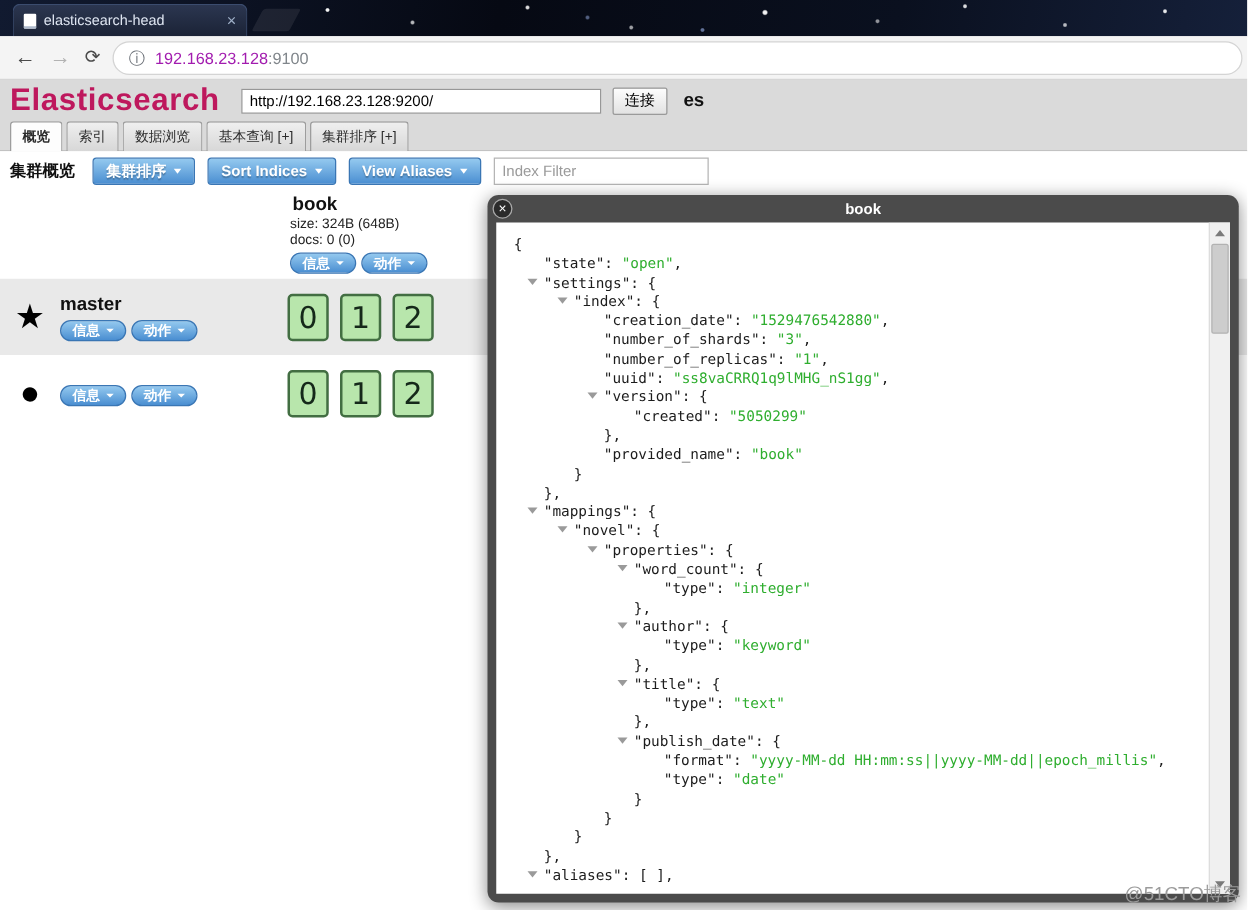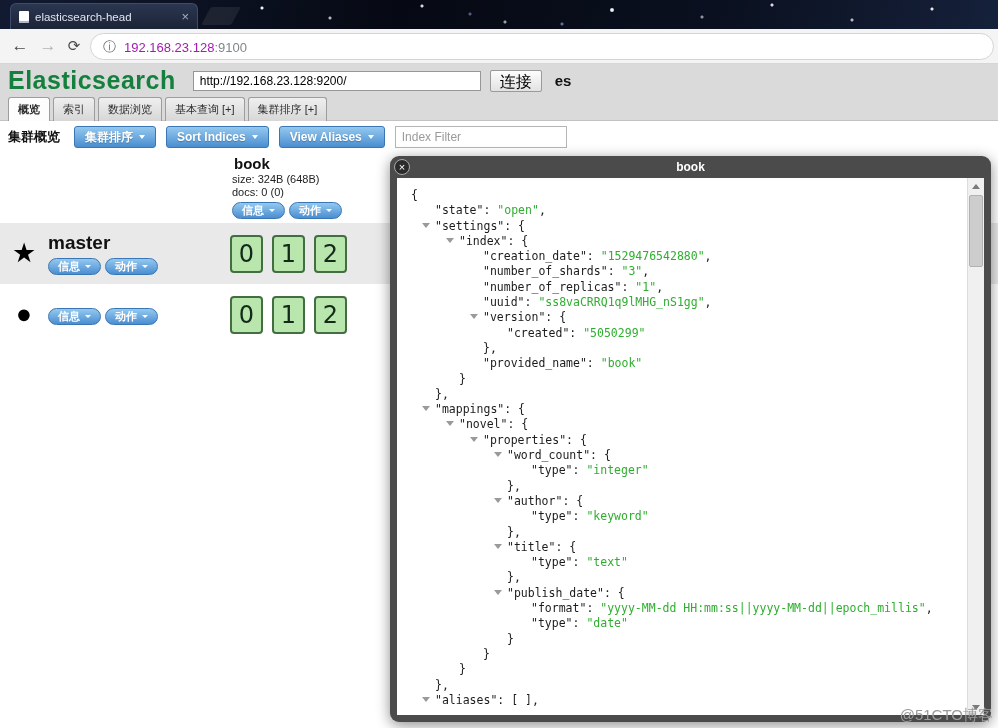--- a/index.html
+++ b/index.html
@@ -42,24 +42,24 @@
   .urlbar{position:absolute;left:90px;right:4px;top:4px;height:27px;background:#fff;
     border:1px solid #d4d4d4;border-radius:14px;display:flex;align-items:center;padding:0 12px;gap:8px;}
   .info-ico{color:#6b7077;font-size:13px;}
   .url-host{font-size:13px;color:#a21caf;}
   .url-port{font-size:13px;color:#80868b;}
 
   
   .gray-band{position:absolute;left:0;top:64px;width:998px;height:57px;background:#dadada;
     border-bottom:1px solid #c2c2c2;}
   .app-header{display:flex;align-items:center;height:33px;padding:0 8px;gap:9px;}
-  .app-title{font-size:25px;font-weight:bold;color:#15803d;letter-spacing:.5px;margin-right:8px;}
+  .app-title{font-size:25px;font-weight:bold;color:#be185d;letter-spacing:.5px;margin-right:8px;}
   .endpoint{width:288px;height:20px;border:1px solid #979797;font-size:12px;padding:1px 6px;background:#fff;
     font-family:"Liberation Sans",sans-serif;}
-  .connect-btn{height:22px;padding:1px 9px;font-size:16px;background:linear-gradient(#fdfdfd,#e2e2e2);
+  .connect-btn{height:22px;padding:1px 9px;font-size:12px;background:linear-gradient(#fdfdfd,#e2e2e2);
     border:1px solid #9a9a9a;border-radius:2px;font-family:"Liberation Sans",sans-serif;}
   .cluster-name{font-size:15px;font-weight:bold;margin-left:4px;}
   .health-badge{background:var(--health-green,#4cc94c);color:#0d220d;font-weight:bold;font-size:13px;
     padding:2px 10px;white-space:nowrap;}
 
   .tabs-row{display:flex;gap:3px;padding:0 8px;align-items:center;height:24px;}
   .app-tab{font-size:11px;padding:4px 9px 4px;border:1px solid #9d9d9d;border-bottom:none;
     border-radius:3px 3px 0 0;background:linear-gradient(#efefef,#d7d7d7);color:#2c2c2c;white-space:nowrap;}
   .app-tab.active{background:#fdfdfd;font-weight:bold;}
 
@@ -85,21 +85,21 @@
   .pill{display:inline-flex;align-items:center;gap:5px;height:17px;padding:0 9px;border-radius:9px;
     background:linear-gradient(var(--button-blue-top,#94c9ef),var(--button-blue-bottom,#4a8ed1));
     border:1px solid var(--button-blue-border,#3a76b4);color:#fff;font-weight:bold;font-size:11px;
     font-family:"Liberation Sans",sans-serif;}
   .pill .caret{border-left-width:3px;border-right-width:3px;border-top-width:3.5px;}
   .pill-row{display:flex;gap:4px;margin-top:4px;}
   .node-row{display:flex;align-items:center;height:61px;width:998px;}
   .row-shaded{background:#e9e9e9;}
   .node-icon{width:48px;text-align:center;font-size:27px;line-height:27px;color:#000;}
   .node-main{width:180px;}
-  .node-name{font-size:19px;font-weight:bold;}
+  .node-name{font-size:15px;font-weight:bold;}
   .shard-cell{display:flex;gap:9px;margin-left:2px;}
   .shard{width:33px;height:38px;display:flex;align-items:center;justify-content:center;
     background:var(--shard-green-bg,#b8e6ac);border:2px solid var(--shard-green-border,#426e42);
     border-radius:4px;font-size:24px;color:#15291a;font-family:"DejaVu Sans",sans-serif;}
 
   
   .modal{position:absolute;left:390px;top:156px;width:601px;height:566px;background:#4b4b4b;
     border-radius:9px;padding:0 7px 7px;box-shadow:0 3px 14px rgba(0,0,0,.45);z-index:50;}
   .modal-title{height:22px;line-height:22px;text-align:center;color:#fff;font-size:12px;font-weight:bold;}
   .modal-close{position:absolute;left:4px;top:3px;width:16px;height:16px;border-radius:50%;

